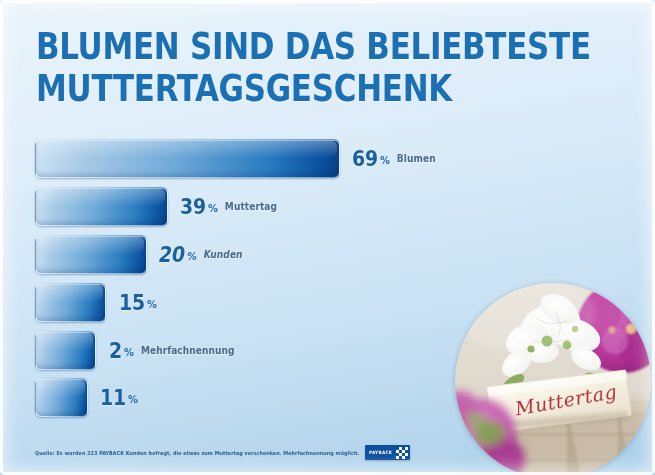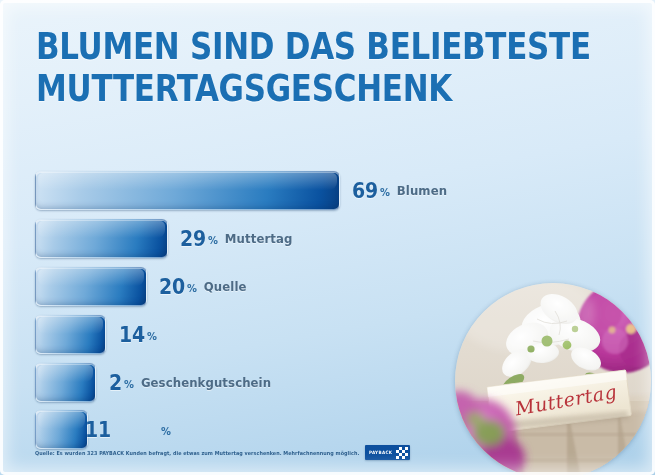--- a/index.html
+++ b/index.html
@@ -30,21 +30,21 @@
     font-size:37px;
     line-height:42px;
     letter-spacing:-0.3px;
     text-transform:uppercase;
     transform:scaleX(.93);
     transform-origin:left top;
     text-shadow:0 1px 0 rgba(255,255,255,.6);
   }
   #title .ln{display:block;white-space:nowrap;}
   
-  #chart{position:absolute;left:0;top:0;width:655px;height:430px;z-index:20;margin-top:32px;}
+  #chart{position:absolute;left:0;top:0;width:655px;height:430px;z-index:20;}
   .row{position:absolute;left:35px;height:39px;}
   .bar{
     position:absolute;left:0;top:0;height:100%;
     border-radius:6px;
     background:linear-gradient(100deg,#cfe3f4 0%,#a8cbe8 16%,#6fa9d8 46%,#2a7cc0 76%,#0a52a0 93%,#083f82 100%);
     box-shadow:0 1px 2px rgba(10,50,95,.32),
                inset 0 1px 0 rgba(255,255,255,.55),
                inset 0 -4px 6px -3px rgba(0,40,90,.30);
     border:1px solid rgba(255,255,255,.45);
     box-sizing:border-box;
@@ -66,21 +66,21 @@
     text-shadow:0 1px 0 rgba(255,255,255,.55);
   }
   .sym{
     color:#2e6ea4;font-size:11px;font-weight:bold;margin-left:2px;margin-right:7px;
     font-family:"DejaVu Sans Condensed","Liberation Sans Narrow","Liberation Sans",sans-serif;
     position:relative;top:2px;
   }
   .cat{
     color:#4d6b86;
     font-family:"DejaVu Sans Condensed","Liberation Sans Narrow","Liberation Sans",sans-serif;
-    font-weight:bold;font-size:13px;letter-spacing:.1px;
+    font-weight:bold;font-size:10px;letter-spacing:.1px;
     text-shadow:0 1px 0 rgba(255,255,255,.5);
   }
   
   #photo{
     position:absolute;left:455px;top:283px;width:196px;height:196px;
     border-radius:50%;overflow:hidden;z-index:15;
     box-shadow:0 1px 5px rgba(30,70,110,.30);
   }
   #photo svg{display:block;width:100%;height:100%;}
   
@@ -238,55 +238,55 @@
       <div class="lbl" style="left:317px;">
         <span class="pct">69</span>
         <span class="sym">%</span>
         <span class="cat">Blumen</span>
       </div>
     </div>
 
     <div class="row" style="top:187px;">
       <div class="bar" style="width:133px;"></div>
       <div class="lbl" style="left:145px;">
-        <span class="pct">29</span>
+        <span class="pct">39</span>
         <span class="sym">%</span>
         <span class="cat">Muttertag</span>
       </div>
     </div>
 
     <div class="row" style="top:235px;">
       <div class="bar" style="width:112px;"></div>
-      <div class="lbl" style="left:124px;">
+      <div class="lbl" style="left:124px;font-style:italic;">
         <span class="pct">20</span>
         <span class="sym">%</span>
-        <span class="cat">Quelle</span>
+        <span class="cat">Kunden</span>
       </div>
     </div>
 
     <div class="row" style="top:283px;">
       <div class="bar" style="width:71px;"></div>
       <div class="lbl" style="left:84px;">
-        <span class="pct">14</span>
+        <span class="pct">15</span>
         <span class="sym">%</span>
       </div>
     </div>
 
     <div class="row" style="top:331px;">
       <div class="bar" style="width:61px;"></div>
       <div class="lbl" style="left:74px;">
         <span class="pct">2</span>
         <span class="sym">%</span>
-        <span class="cat">Geschenkgutschein</span>
+        <span class="cat">Mehrfachnennung</span>
       </div>
     </div>
 
     <div class="row" style="top:378px;">
       <div class="bar" style="width:53px;"></div>
-      <div class="lbl" style="left:50px;gap:48px;">
+      <div class="lbl" style="left:65px;">
         <span class="pct">11</span>
         <span class="sym">%</span>
       </div>
     </div>
 
   </div>
 
   <div id="footer">
     <div id="source">Quelle: Es wurden 323 PAYBACK Kunden befragt, die etwas zum Muttertag verschenken. Mehrfachnennung möglich.</div>
     <div id="payback-logo">

